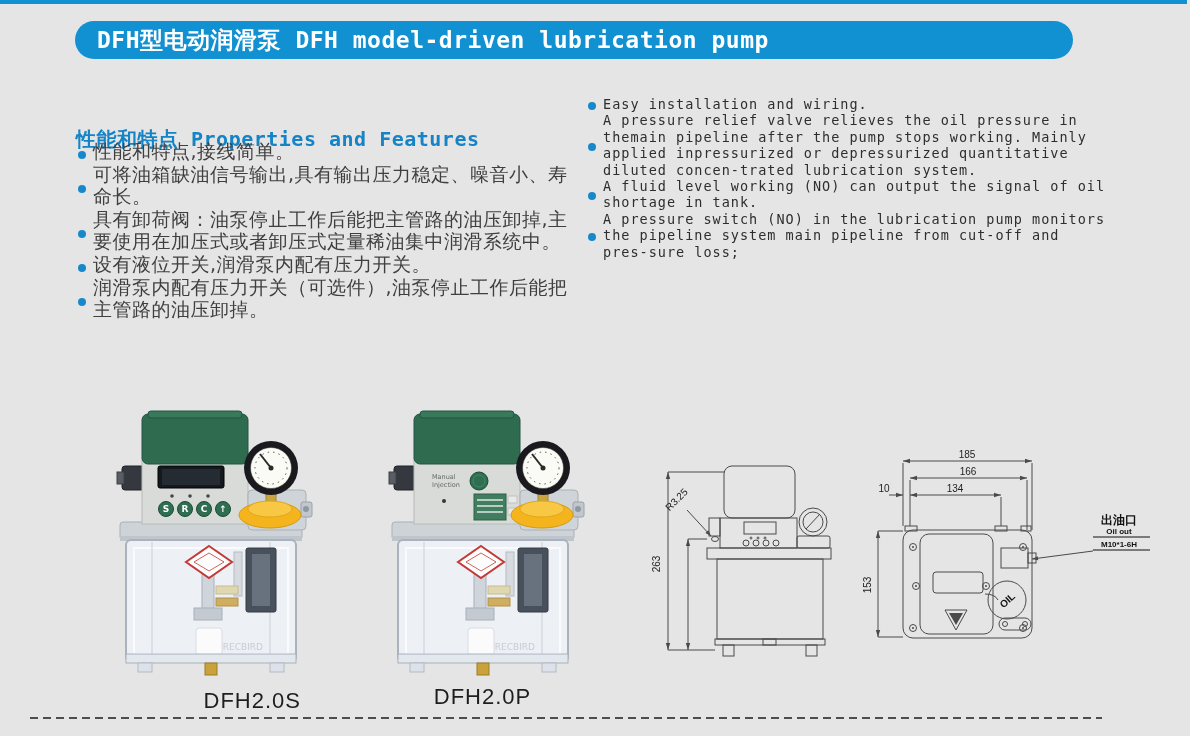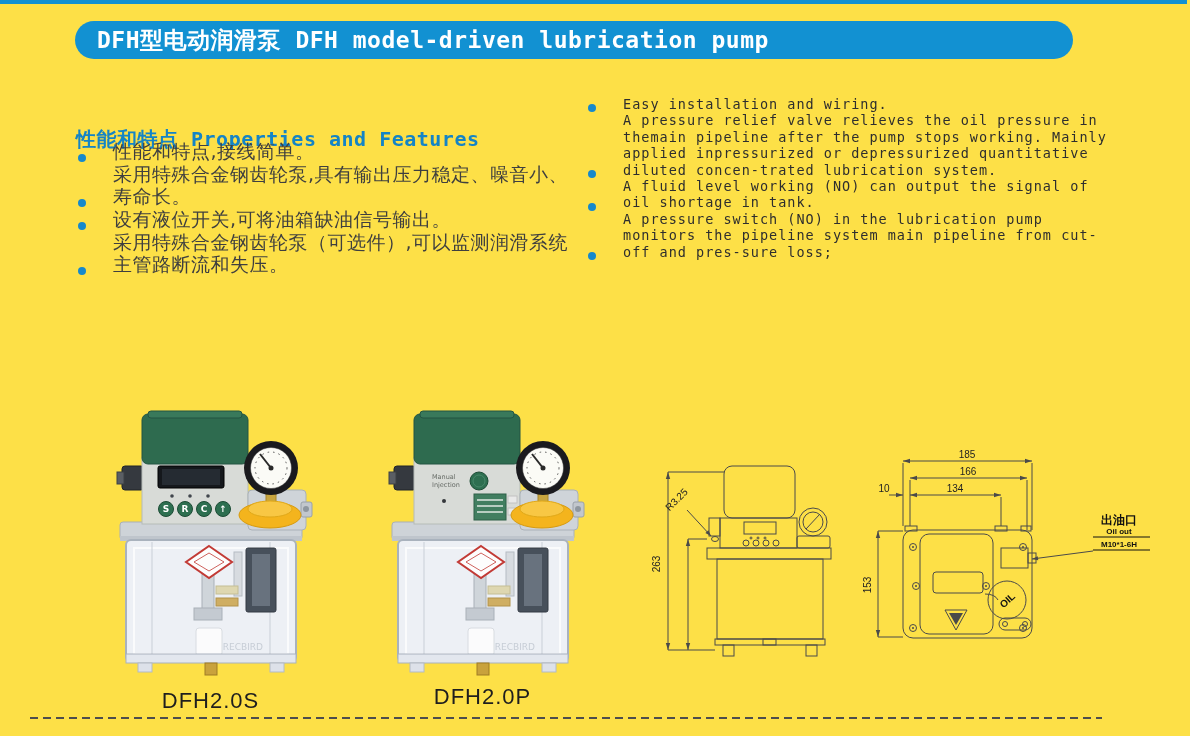--- a/index.html
+++ b/index.html
@@ -1,28 +1,28 @@
 <!DOCTYPE html>
 <html><head>
 <meta charset="utf-8">
 <style>
   html,body{margin:0;padding:0;background:#ffffff;}
-  .page{position:relative;width:1190px;height:736px;background:#fde047;overflow:hidden;
+  .page{position:relative;width:1190px;height:736px;background:#e5e5e5;overflow:hidden;
         font-family:"DejaVu Sans",sans-serif;color:#3c3c3c;}
   .top-line{position:absolute;left:0;top:0;width:1187px;height:4px;background:#1291d2;}
   .banner{position:absolute;left:75px;top:21px;width:998px;height:38px;border-radius:19px;
           background:#1291d2;display:flex;align-items:center;}
   .banner-text{padding-left:22px;color:#fff;font-family:"DejaVu Sans Mono",monospace;
           font-weight:bold;font-size:23px;letter-spacing:.5px;white-space:nowrap;}
   .section-title{position:absolute;left:76px;top:86px;color:#1484c6;font-weight:bold;
           font-size:20px;font-family:"DejaVu Sans Mono","DejaVu Sans",monospace;letter-spacing:.5px;margin-top:40px;}
   .col{position:absolute;}
   .col-cn{left:78px;top:140px;width:494px;}
   .col-en{left:588px;top:96px;width:520px;}
-  .li{display:flex;align-items:flex-end;gap:20px;}
+  .li{display:flex;align-items:center;}
   .col-cn .li{font-size:19px;line-height:22px;letter-spacing:.5px;margin-bottom:1px;color:#3f3f3f;}
   .col-en .li{font-family:"DejaVu Sans Mono",monospace;font-size:13.5px;line-height:16.4px;
           letter-spacing:1px;color:#2e2e2e;}
   .dot{flex:0 0 auto;width:8px;height:8px;border-radius:50%;background:#1789cb;margin-right:7px;}
   .col-cn .dot{margin-top:7px;}
   .col-en .dot{margin-top:4px;}
   .pump{position:absolute;width:205px;height:290px;}
   .pump-label{position:absolute;width:205px;text-align:center;
           font-family:"Liberation Sans",sans-serif;font-size:22px;color:#1e1e1e;letter-spacing:1px;}
   .draw{position:absolute;}
@@ -46,29 +46,33 @@
 
   <div class="section-title">性能和特点 Properties and Features</div>
 
   <div class="col col-cn">
     <div class="li">
         <span class="dot"></span>
         <span>性能和特点,接线简单。</span>
       </div>
     <div class="li">
         <span class="dot"></span>
-        <span>采用特殊合金钢齿轮泵,具有输出压力稳定、噪音小、寿命长。</span>
-      </div>
-    <div class="li">
-        <span class="dot"></span>
-        <span>设有液位开关,可将油箱缺油信号输出。</span>
-      </div>
-    <div class="li">
-        <span class="dot"></span>
-        <span>采用特殊合金钢齿轮泵（可选件）,可以监测润滑系统主管路断流和失压。</span>
+        <span>可将油箱缺油信号输出,具有输出压力稳定、噪音小、寿命长。</span>
+      </div>
+    <div class="li">
+        <span class="dot"></span>
+        <span>具有卸荷阀：油泵停止工作后能把主管路的油压卸掉,主要使用在加压式或者卸压式定量稀油集中润滑系统中。</span>
+      </div>
+    <div class="li">
+        <span class="dot"></span>
+        <span>设有液位开关,润滑泵内配有压力开关。</span>
+      </div>
+    <div class="li">
+        <span class="dot"></span>
+        <span>润滑泵内配有压力开关（可选件）,油泵停止工作后能把主管路的油压卸掉。</span>
       </div>
   </div>
 
   <div class="col col-en">
     <div class="li">
         <span class="dot"></span>
         <span>Easy installation and wiring.</span>
       </div>
     <div class="li">
         <span class="dot"></span>
@@ -137,21 +141,21 @@
         <ellipse cx="162" cy="113" rx="31" ry="13" fill="#f4b41d" stroke="#d79a0e"></ellipse>
         <ellipse cx="162" cy="107" rx="22" ry="8" fill="#f8c744" stroke="#e0a818"></ellipse>
         <circle cx="163" cy="66" r="27" fill="#1a1a1e"></circle>
         <circle cx="163" cy="66" r="20.5" fill="#fbfbf6" stroke="#333" stroke-width="0.5"></circle>
         <circle cx="163" cy="66" r="16" fill="none" stroke="#555" stroke-width="1" stroke-dasharray="1.5,4"></circle>
         <line x1="163" y1="66" x2="152" y2="52" stroke="#2a2a2a" stroke-width="2"></line>
         <circle cx="163" cy="66" r="2.5" fill="#2a2a2a"></circle>
       </g>
     </svg>
   </div>
-  <div class="pump-label" style="left:108px;top:688px;">DFH2.0S</div>
+  <div class="pump-label" style="left:96px;top:688px;text-align:right;">DFH2.0S</div>
 
   <div class="pump" style="left:380px;top:402px;">
     <svg width="205" height="290" viewBox="0 0 205 290">
       <rect x="12" y="120" width="182" height="18" rx="3" fill="#ced3d8" stroke="#a9b0b8"></rect>
       <rect x="12" y="134" width="182" height="5" fill="#bfc5cc"></rect>
       <g>
         <rect x="18" y="138" width="170" height="122" rx="5" fill="#edf0f5" stroke="#a9b2bd" stroke-width="2"></rect>
         <rect x="26" y="146" width="154" height="106" fill="none" stroke="#ffffff" stroke-width="2" opacity="0.7"></rect>
         <line x1="44" y1="140" x2="44" y2="258" stroke="#c9cfd7"></line>
         <line x1="162" y1="140" x2="162" y2="258" stroke="#c9cfd7"></line>

